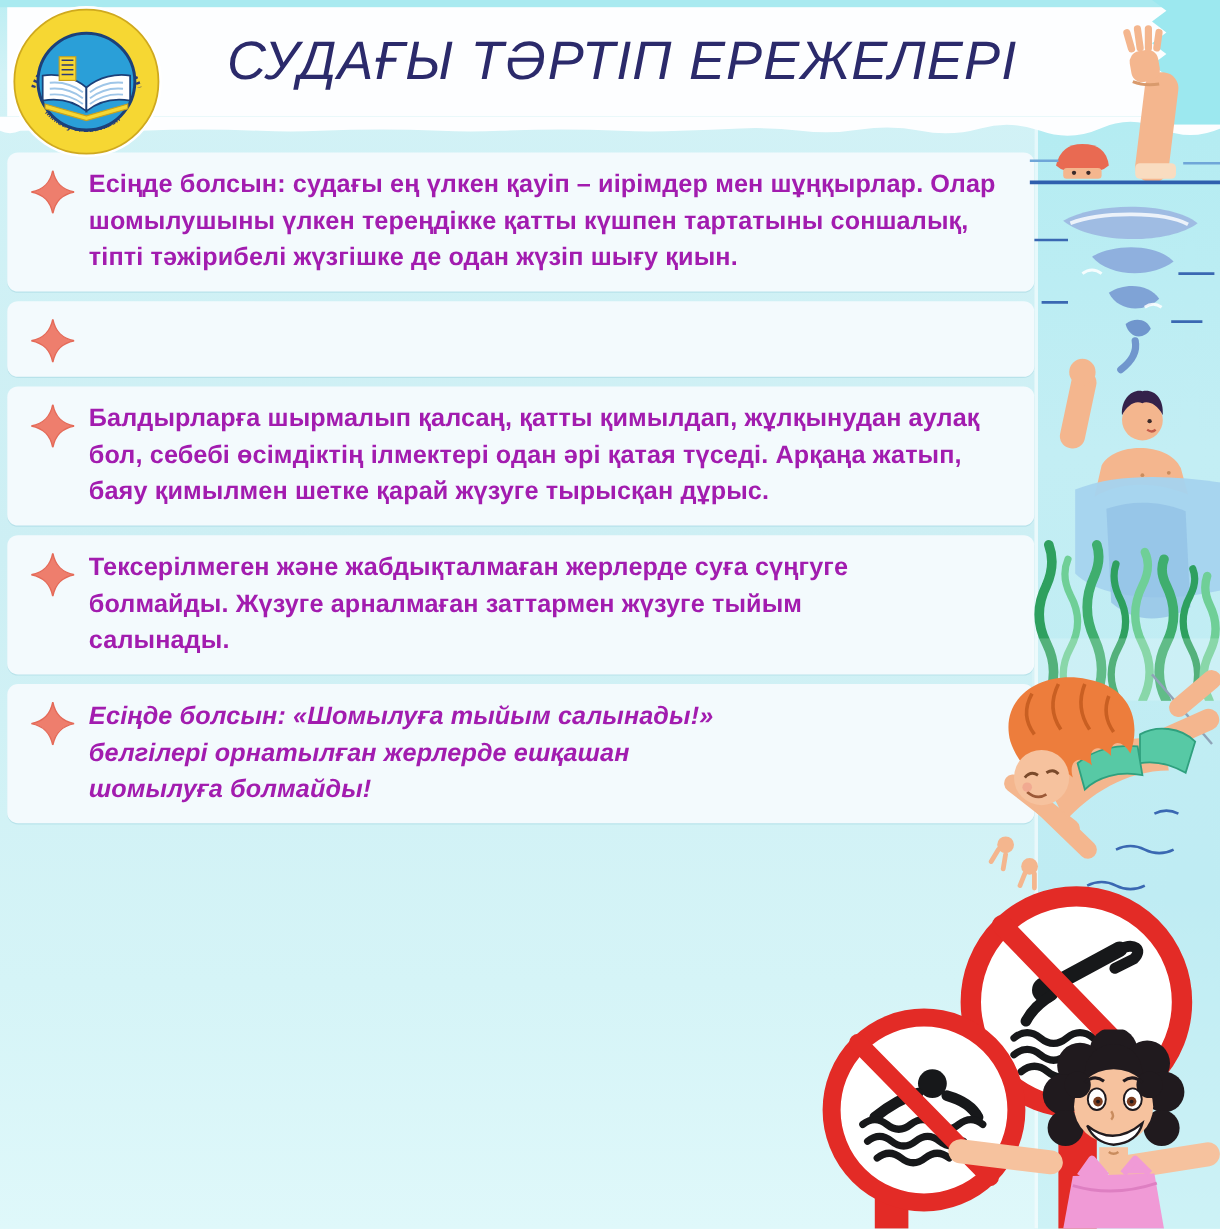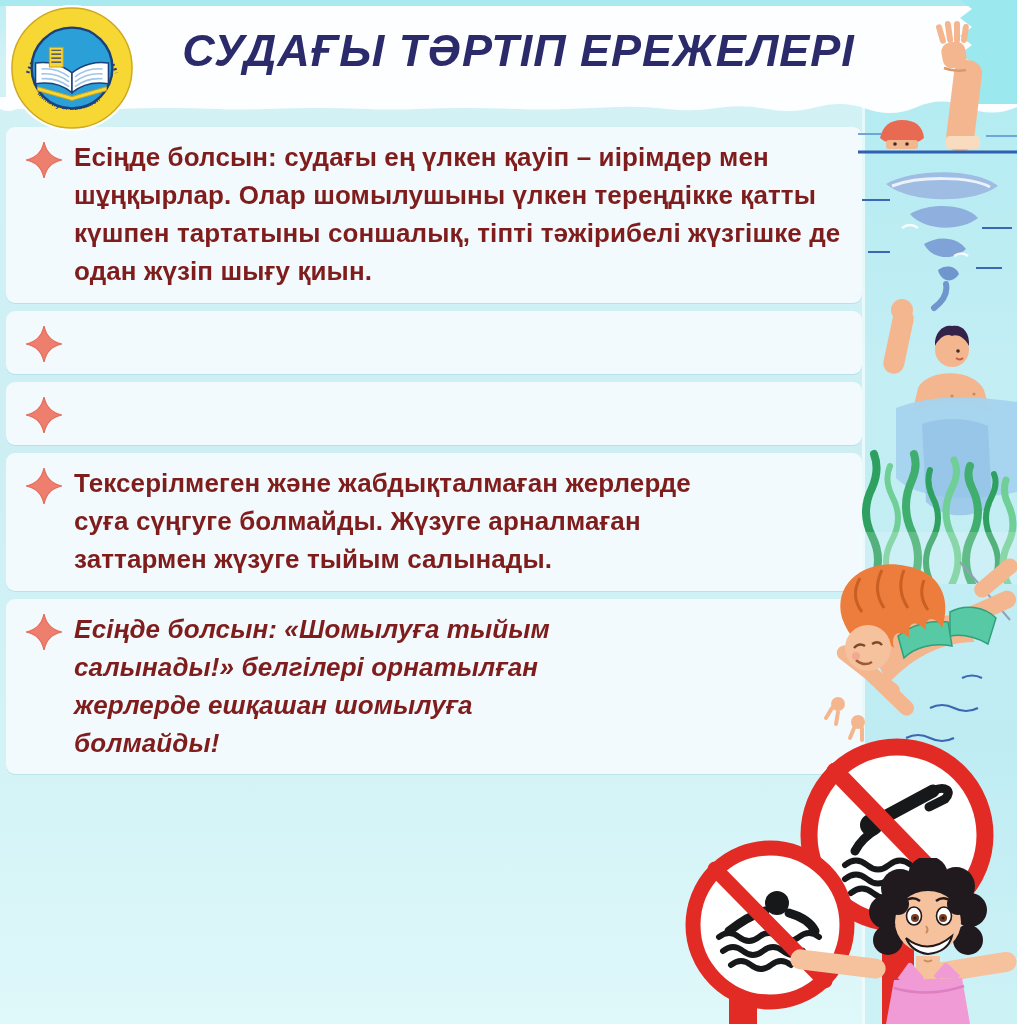--- a/index.html
+++ b/index.html
@@ -10,21 +10,21 @@
   }
   
   .top-edge { position:absolute; top:0; left:0; right:0; height:6px; background:#a9eaf0; z-index:5; }
 
   
   .header { position:absolute; left:6px; top:5px; width:1011px; height:92px; background:#fdfeff; z-index:3; }
   .header-wave { position:absolute; left:0; top:97px; width:1017px; height:30px; z-index:3; }
   .title {
     position:absolute; left:150px; right:130px; top:5px; height:92px; z-index:4;
     display:flex; align-items:center; justify-content:center;
-    font-size:45px; font-weight:bold; font-style:italic; color:#2b2a6b; letter-spacing:1px;
+    font-size:45px; font-weight:normal; font-style:italic; color:#2b2a6b; letter-spacing:1px;
     white-space:nowrap;
   }
   .logo { position:absolute; left:8px; top:4px; width:128px; height:128px; z-index:6; }
   .zigzag-block { position:absolute; left:952px; top:0; width:65px; height:104px; z-index:5; }
 
   
   .strip {
     position:absolute; left:862px; top:100px; width:155px; height:924px; z-index:1;
     background:linear-gradient(180deg,#b4ecf2 0%, #c3eef4 30%, #bfecf3 70%, #cdf2f6 100%);
     border-left:3px solid rgba(255,255,255,.65);
@@ -41,21 +41,21 @@
   
   .rules { position:absolute; left:6px; top:127px; width:856px; z-index:2;
            display:flex; flex-direction:column; gap:8px; }
   .card {
     background:#f3fafd; border-radius:9px; padding:12px 16px 12px 14px;
     display:flex; align-items:flex-start;
     box-shadow:0 1px 0 rgba(140,200,215,.35);
   }
   .sparkle { flex:0 0 36px; width:36px; height:36px; margin:3px 12px 0 6px; }
   .card p {
-    font-size:26px; line-height:1.46; font-weight:bold; color:#7f1d1d; letter-spacing:.1px;
+    font-size:21px; line-height:1.46; font-weight:bold; color:#a21caf; letter-spacing:.1px;
   }
   .card.narrow  p { max-width:660px; }
   .card.narrow2 p { max-width:545px;font-style:italic; }
 </style>
 </head>
 <body>
 
 <div class="poster">
   <div class="top-edge"></div>
 
@@ -259,20 +259,21 @@
     </div>
     <div class="card">
       <svg class="sparkle" viewBox="0 0 24 24">
           <path fill="#ee7e6d" stroke="#e46a58" stroke-width=".8" d="M12 0C13.4 7 17 10.6 24 12C17 13.4 13.4 17 12 24C10.6 17 7 13.4 0 12C7 10.6 10.6 7 12 0Z"></path>
         </svg>
     </div>
     <div class="card">
       <svg class="sparkle" viewBox="0 0 24 24">
           <path fill="#ee7e6d" stroke="#e46a58" stroke-width=".8" d="M12 0C13.4 7 17 10.6 24 12C17 13.4 13.4 17 12 24C10.6 17 7 13.4 0 12C7 10.6 10.6 7 12 0Z"></path>
         </svg>
+      <p>Балдырларға шырмалып қалсаң, қатты қимылдап, жұлқынудан аулақ бол, себебі өсімдіктің ілмектері одан әрі қатая түседі. Арқаңа жатып, баяу қимылмен шетке қарай жүзуге тырысқан дұрыс.</p>
     </div>
     <div class="card narrow">
       <svg class="sparkle" viewBox="0 0 24 24">
           <path fill="#ee7e6d" stroke="#e46a58" stroke-width=".8" d="M12 0C13.4 7 17 10.6 24 12C17 13.4 13.4 17 12 24C10.6 17 7 13.4 0 12C7 10.6 10.6 7 12 0Z"></path>
         </svg>
       <p>Тексерілмеген және жабдықталмаған жерлерде суға сүңгуге болмайды. Жүзуге арналмаған заттармен жүзуге тыйым салынады.</p>
     </div>
     <div class="card narrow2">
       <svg class="sparkle" viewBox="0 0 24 24">
           <path fill="#ee7e6d" stroke="#e46a58" stroke-width=".8" d="M12 0C13.4 7 17 10.6 24 12C17 13.4 13.4 17 12 24C10.6 17 7 13.4 0 12C7 10.6 10.6 7 12 0Z"></path>

